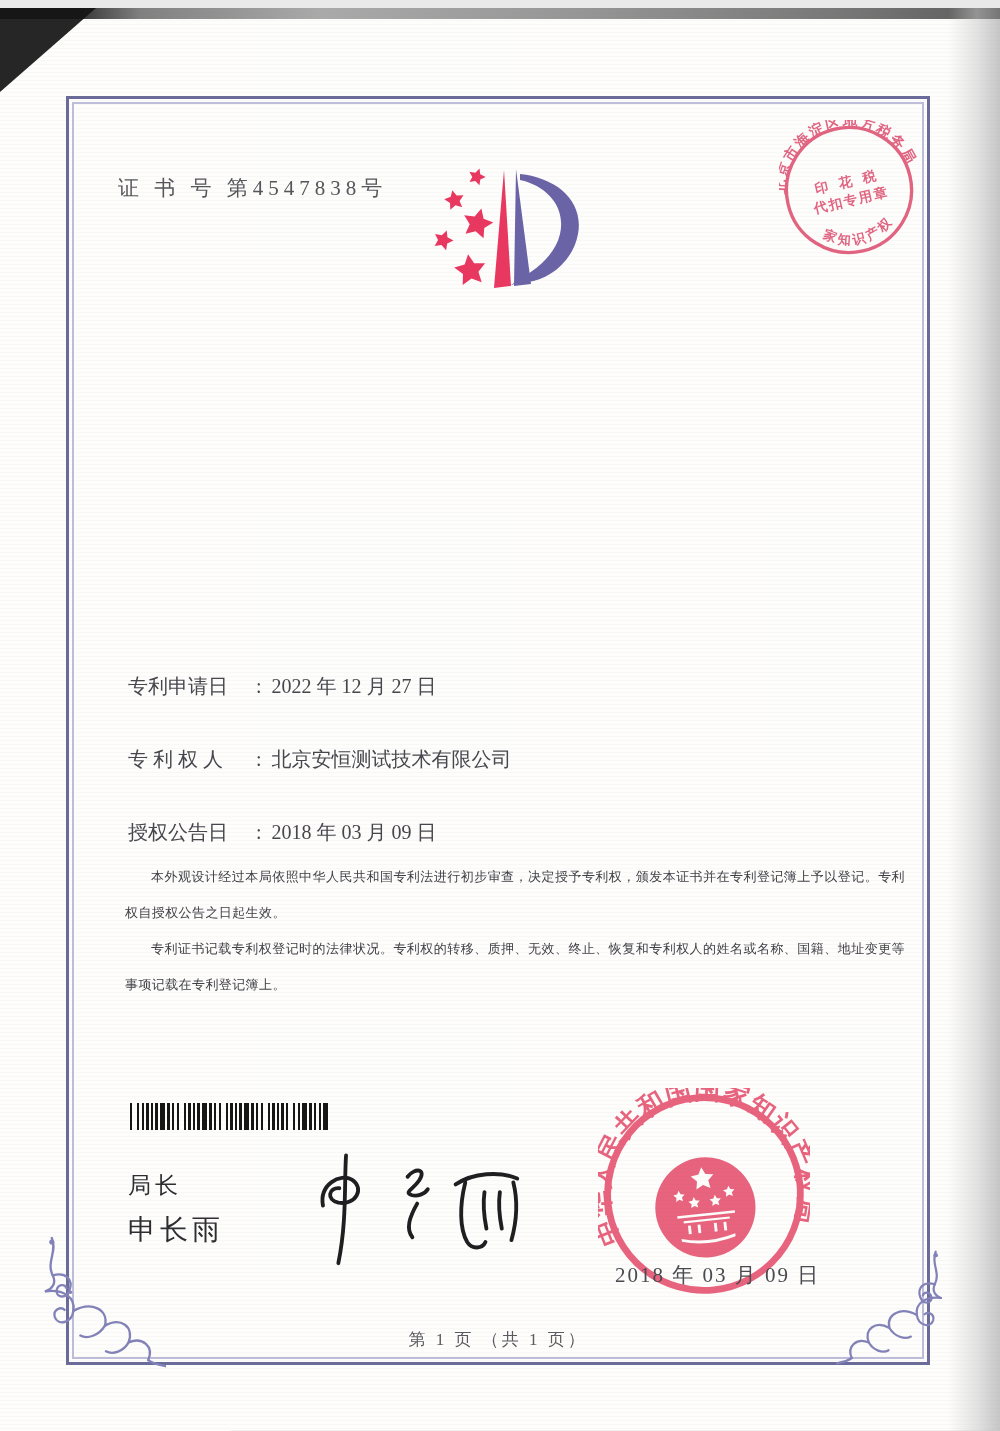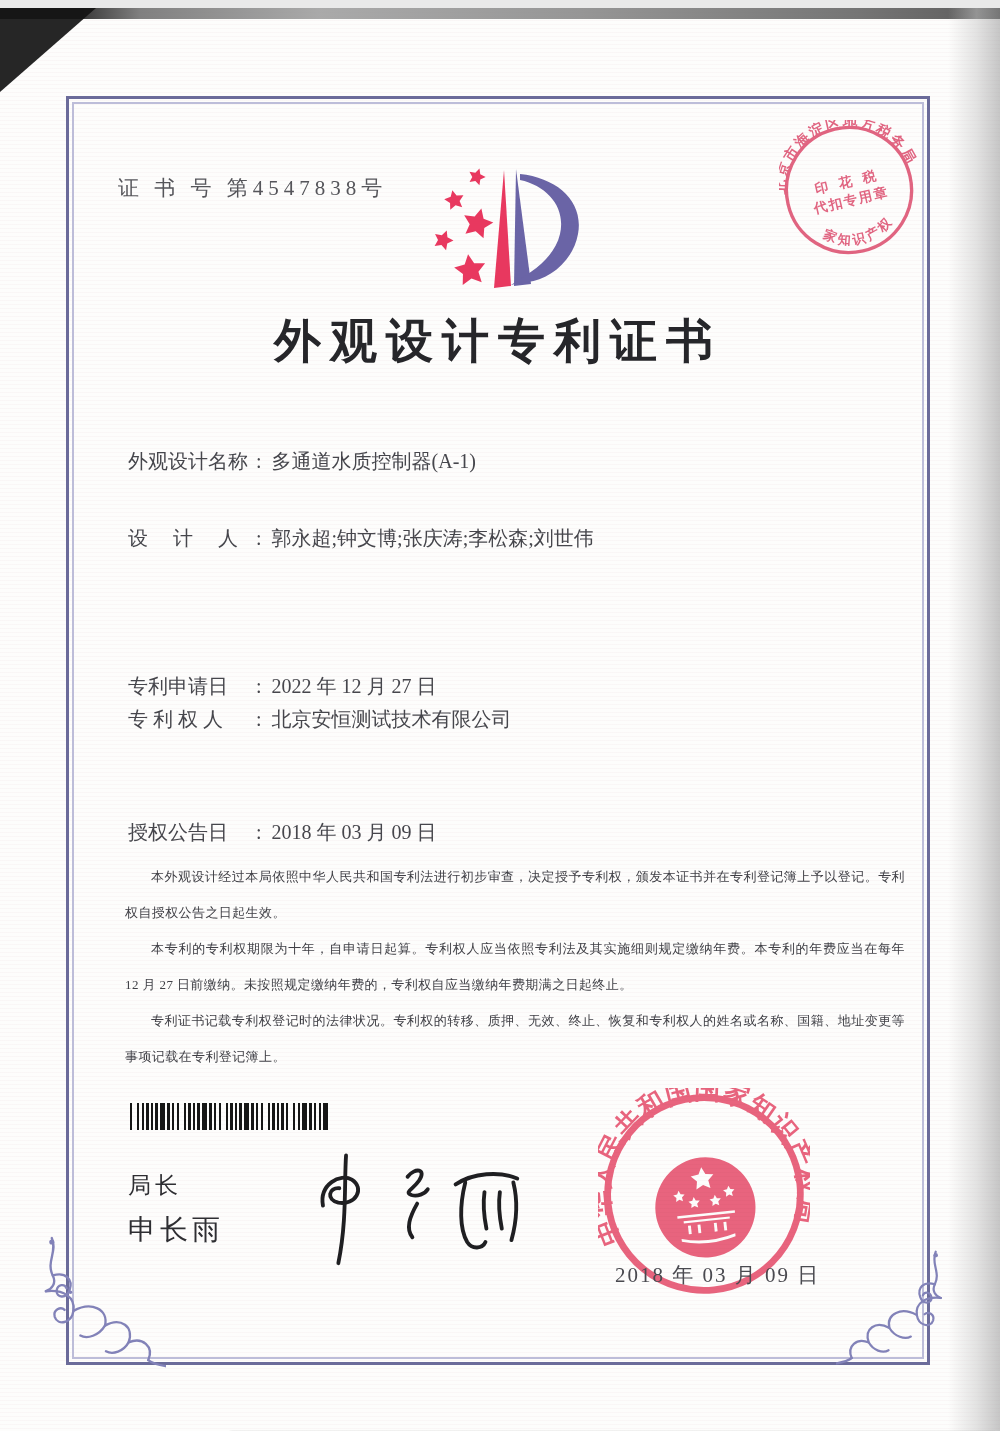--- a/index.html
+++ b/index.html
@@ -28,21 +28,21 @@
   
   .cert-number{position:absolute;left:118px;top:166px;font-size:21px;letter-spacing:5px;color:#55555a;}
   .logo{position:absolute;left:408px;top:144px;}
   .tax-stamp{position:absolute;left:779px;top:112px;mix-blend-mode:multiply;opacity:.82;}
   .doc-title{position:absolute;left:66px;right:70px;top:302px;text-align:center;
              font-size:47px;font-weight:bold;letter-spacing:9px;color:#26262a;}
   
   .field{position:absolute;left:128px;font-size:20px;color:#46464c;white-space:nowrap;}
   .field .lbl{display:inline-block;min-width:128px;}
   .field .colon{margin-right:10px;}
-  .f0{top:440px;} .f1{top:517px;} .f2{top:592px;} .f3{top:665px;} .f4{top:698px;} .f5{top:811px;}
+  .f0{top:440px;} .f1{top:517px;} .f2{top:592px;} .f3{top:665px;} .f4{top:738px;} .f5{top:811px;}
   
   .body-text{position:absolute;left:125px;top:851px;width:780px;color:#3f3f45;
              font-size:13px;line-height:36px;text-align:justify;}
   .body-text p{margin:0;text-indent:2em;letter-spacing:.4px;}
   
   .barcode{position:absolute;left:130px;top:1095px;width:263px;height:27px;display:flex;overflow:hidden;}
   .barcode .bar{height:100%;flex:none;background:#161616;}
   .barcode .gap{height:100%;flex:none;background:transparent;}
   
   .director-title{position:absolute;left:128px;top:1162px;font-family:"Liberation Sans","DejaVu Sans",sans-serif;
@@ -125,41 +125,33 @@
         <textPath href="#taxTop" startOffset="50%" text-anchor="middle">北京市海淀区地方税务局</textPath>
       </text>
       <text font-size="14" font-weight="bold" letter-spacing="3">
         <textPath href="#taxBottom" startOffset="50%" text-anchor="middle">国家知识产权局</textPath>
       </text>
       <text x="0" y="-4" text-anchor="middle" font-size="14.5" font-weight="bold" letter-spacing="4">印 花 税</text>
       <text x="0" y="16" text-anchor="middle" font-size="14.5" font-weight="bold" letter-spacing="2">代扣专用章</text>
     </g>
   </svg>
 
-  <div class="doc-title">外观设计专利证书</div>
-
-  <div class="field f0">
-    <span class="lbl">外观设计名称</span><span class="colon">:</span><span class="val">多通道水质控制器(A-1)</span>
-  </div>
-  <div class="field f1">
-    <span class="lbl">设　 计 　人</span><span class="colon">:</span><span class="val">郭永超;钟文博;张庆涛;李松森;刘世伟</span>
-  </div>
+
   <div class="field f3">
     <span class="lbl">专利申请日</span><span class="colon">:</span><span class="val">2022 年 12 月 27 日</span>
   </div>
   <div class="field f4">
     <span class="lbl">专 利 权 人</span><span class="colon">:</span><span class="val">北京安恒测试技术有限公司</span>
   </div>
   <div class="field f5">
     <span class="lbl">授权公告日</span><span class="colon">:</span><span class="val">2018 年 03 月 09 日</span>
   </div>
 
   <div class="body-text">
     <p>本外观设计经过本局依照中华人民共和国专利法进行初步审查，决定授予专利权，颁发本证书并在专利登记簿上予以登记。专利权自授权公告之日起生效。</p>
-    <p>本专利的专利权期限为十年，自申请日起算。专利权人应当依照专利法及其实施细则规定缴纳年费。本专利的年费应当在每年 12 月 27 日前缴纳。未按照规定缴纳年费的，专利权自应当缴纳年费期满之日起终止。</p>
     <p>专利证书记载专利权登记时的法律状况。专利权的转移、质押、无效、终止、恢复和专利权人的姓名或名称、国籍、地址变更等事项记载在专利登记簿上。</p>
   </div>
 
   <div class="barcode" id="barcode">
       <div class="bar" style="width: 1.75px;"></div>
       <div class="gap" style="width: 5.25px;"></div>
       <div class="bar" style="width: 1.75px;"></div>
       <div class="gap" style="width: 3.5px;"></div>
       <div class="bar" style="width: 1.75px;"></div>
       <div class="gap" style="width: 1.75px;"></div>
@@ -279,14 +271,15 @@
           <rect x="7" y="17" width="3" height="9"></rect>
           <rect x="17" y="17" width="3" height="9"></rect>
           <path d="M-28,30 Q0,38 28,30 L28,33 Q0,41 -28,33 Z"></path>
         </g>
       </g>
     </g>
   </svg>
 
   <div class="seal-date">2018 年 03 月 09 日</div>
 
+  <div class="page-footer">第 1 页 （共 1 页）</div>
 
 </div>
 
 </body></html>

